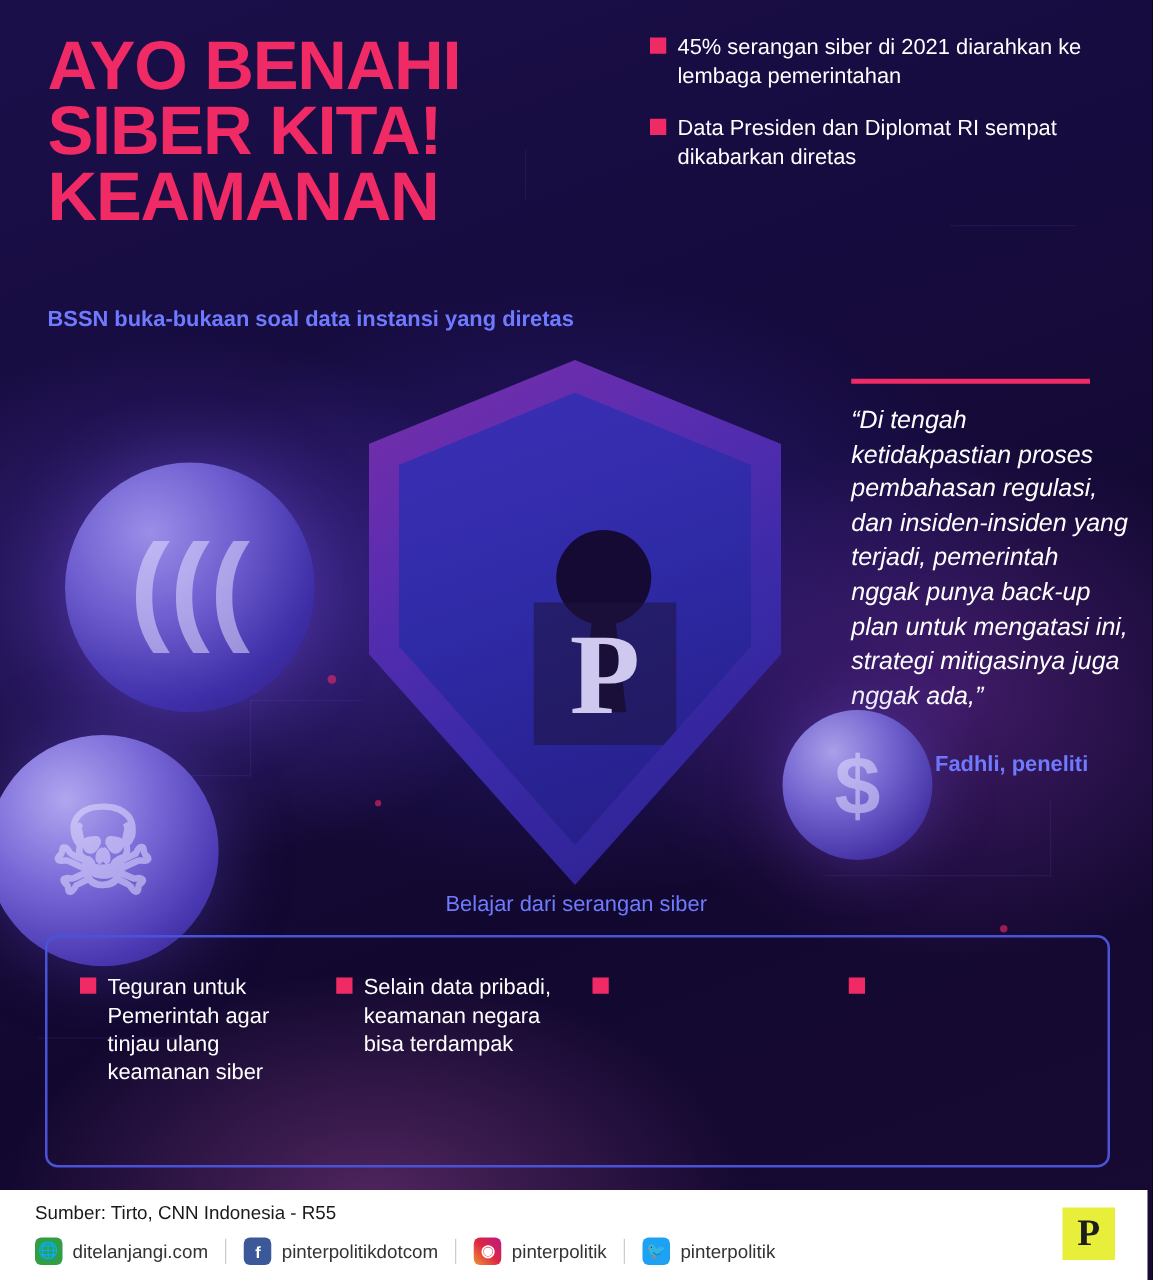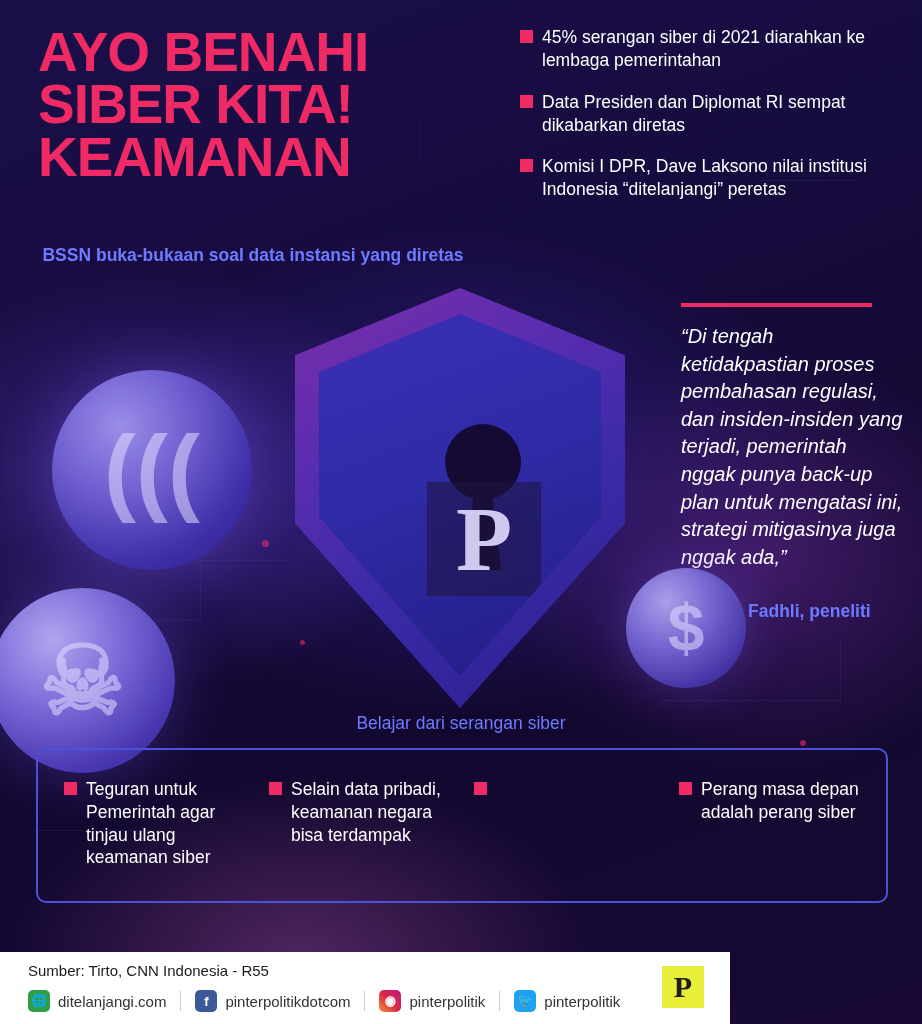--- a/index.html
+++ b/index.html
@@ -35,21 +35,21 @@
     font-weight:bold;
     font-size:55px;
     line-height:0.95;
     letter-spacing:-1px;
     text-transform:uppercase;
   }
   .headline div { white-space:nowrap; }
   .subhead {
     position:absolute; left:38px; top:244px; width:430px;
     color:#6f7bff;
-    font-size:17.5px; font-weight:bold; line-height:1.35;text-align:center;
+    font-size:17.5px; font-weight:bold; line-height:1.35;
   }
 
   
   .topbullets { position:absolute; left:520px; top:26px; width:390px; }
   .tb { position:relative; padding-left:22px; margin-bottom:18px; }
   .tb .sq {
     position:absolute; left:0; top:4px; width:13px; height:13px; background:#ef2a64;
   }
   .tb .txt { color:#ffffff; font-size:17.5px; line-height:1.33; }
 
@@ -125,31 +125,31 @@
     color:#cfc8ef; font-family:"Liberation Serif", serif; font-size:92px; font-weight:bold;
     display:flex; align-items:center; justify-content:center; line-height:1;
   }
   .belajar {
     position:absolute; left:0; right:0; top:443px; text-align:center;
     color:#6f7bff; font-size:17.5px; font-weight:normal;
   }
 
   
   .box {
-    position:absolute; left:36px; top:748px; width:852px; height:155px;
+    position:absolute; left:36px; top:748px; width:852px; height:186px;
     border:2px solid #4a52d8; border-radius:10px;
     display:flex; padding:28px 26px 0 26px; gap:24px;
   }
   .col { flex:1; position:relative; padding-left:22px; }
   .col .sq { position:absolute; left:0; top:4px; width:13px; height:13px; background:#ef2a64; }
   .col .txt { color:#ffffff; font-size:17.5px; line-height:1.3; }
 
   
   .footer {
-    position:absolute; left:0; bottom:0; width:730px; height:72px;
+    position:absolute; left:0; bottom:0; width:918px; height:72px;
     background:#ffffff;
   }
   .source {
     position:absolute; left:28px; top:10px; color:#1a1a1a; font-size:15px;
   }
   .social {
     position:absolute; left:28px; top:38px; display:flex; align-items:center; gap:0;
     color:#333; font-size:15px;
   }
   .social .item { display:flex; align-items:center; gap:8px; padding:0 14px 0 0; }
@@ -198,24 +198,20 @@
 
   <div class="topbullets">
     <div class="tb">
       <span class="sq"></span>
       <span class="txt">45% serangan siber di 2021 diarahkan ke lembaga pemerintahan</span>
     </div>
     <div class="tb">
       <span class="sq"></span>
       <span class="txt">Data Presiden dan Diplomat RI sempat dikabarkan diretas</span>
     </div>
-    <div class="tb">
-      <span class="sq"></span>
-      <span class="txt">Komisi I DPR, Dave Laksono nilai institusi Indonesia “ditelanjangi” peretas</span>
-    </div>
   </div>
 
   <div class="quote-rule"></div>
   <div class="quote">“Di tengah ketidakpastian proses pembahasan regulasi, dan insiden-insiden yang terjadi, pemerintah nggak punya back-up plan untuk mengatasi ini, strategi mitigasinya juga nggak ada,”</div>
   <div class="quote-author">- Miftah Fadhli, peneliti ELSAM</div>
 
   <div class="art">
     <div class="sphere wifi">
       <div class="glyph">(((</div>
     </div>
@@ -246,21 +242,20 @@
     </div>
     <div class="col">
       <span class="sq"></span>
       <span class="txt">Selain data pribadi, keamanan negara bisa terdampak</span>
     </div>
     <div class="col">
       <span class="sq"></span>
     </div>
     <div class="col">
       <span class="sq"></span>
-      <span class="txt">Perang masa depan adalah perang siber</span>
     </div>
   </div>
 
   <div class="footer">
     <div class="source">Sumber: Tirto, CNN Indonesia - R55</div>
     <div class="social">
       <div class="item">
         <span class="badge globe">🌐</span>
         <span>ditelanjangi.com</span>
       </div>

